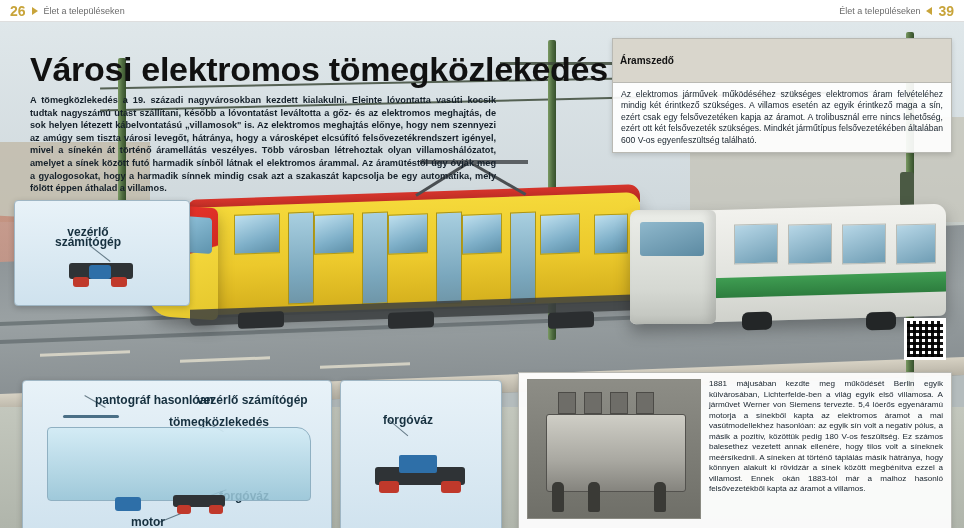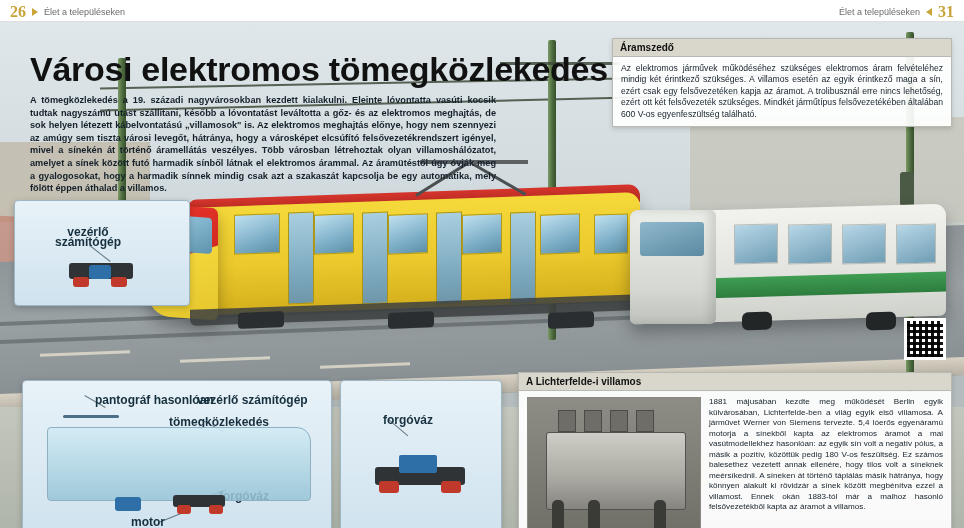--- a/index.html
+++ b/index.html
@@ -17,21 +17,21 @@
   }
 
   
   .header {
     position: absolute; top: 0; left: 0; width: 964px; height: 22px;
     background: #ffffff;
     border-bottom: 1px solid #dedede;
   }
   .hdr-left { position: absolute; left: 10px; top: 3px; display: flex; align-items: center; gap: 6px; }
   .hdr-right { position: absolute; right: 10px; top: 3px; display: flex; align-items: center; gap: 6px; }
-  .pagenum { font-size: 16px; font-weight: bold; color: #c8a43a; font-family: Liberation Serif, serif; }
+  .pagenum { font-size: 14px; font-weight: bold; color: #c8a43a; }
   .hdr-txt { font-size: 9px; color: #6b6b6b; }
   .tri-r { width: 0; height: 0; border-left: 6px solid #c8a43a; border-top: 4px solid transparent; border-bottom: 4px solid transparent; }
   .tri-l { width: 0; height: 0; border-right: 6px solid #c8a43a; border-top: 4px solid transparent; border-bottom: 4px solid transparent; }
 
   
   .scene {
     position: absolute; top: 22px; left: 0; width: 964px; height: 506px;
     background: linear-gradient(180deg,#dfe7ea 0%, #cfd8dc 38%, #b9c4c7 55%, #aab4b6 70%, #99a3a4 100%);
     overflow: hidden;
   }
@@ -196,21 +196,21 @@
     text-align: justify;
   }
   .callout {
     position: absolute;
     background: rgba(255,255,255,.92);
     border: 1px solid #b9b9b3;
     box-shadow: 0 2px 5px rgba(0,0,0,.15);
   }
   .callout-hd {
     background: #d9d6cc; border-bottom: 1px solid #b9b9b3;
-    font-size: 10px; font-weight: bold; color: #111; padding: 3px 7px;
+    font-size: 10px; font-weight: bold; color: #111; padding: 16px 7px;
   }
   .callout-bd {
     font-size: 8.6px; line-height: 11.4px; color: #16212b; padding: 6px 8px;
     text-align: justify;
   }
   #box-aramszedo { left: 612px; top: 16px; width: 340px; }
   #box-lichterfelde { left: 518px; top: 350px; width: 434px; height: 170px; }
   .lf-body { display: flex; gap: 8px; padding: 6px 8px; }
   .lf-photo {
     width: 174px; height: 140px; flex: none;
@@ -270,21 +270,21 @@
 
   <div class="header">
     <div class="hdr-left">
       <span class="pagenum">26</span>
       <span class="tri-r"></span>
       <span class="hdr-txt">Élet a településeken</span>
     </div>
     <div class="hdr-right">
       <span class="hdr-txt">Élet a településeken</span>
       <span class="tri-l"></span>
-      <span class="pagenum">31</span>
+      <span class="pagenum">39</span>
     </div>
   </div>
 
   <div class="scene">
 
     <div class="bldg" style="left:0;top:120px;width:150px;height:90px;"></div>
     <div class="bldg" style="left:690px;top:95px;width:274px;height:115px;opacity:.55;"></div>
 
     <div class="ground"></div>
     <div class="sidewalk-top"></div>
@@ -395,21 +395,20 @@
 
     <div class="title">Városi elektromos tömegközlekedés</div>
     <div class="lead">A tömegközlekedés a 19. századi nagyvárosokban kezdett kialakulni. Eleinte lóvontatta vasúti kocsik tudtak nagyszámú utast szállítani, később a lóvontatást leváltotta a gőz- és az elektromos meghajtás, de sok helyen létezett kábelvontatású „villamosok" is. Az elektromos meghajtás előnye, hogy nem szennyezi az amúgy sem tiszta városi levegőt, hátránya, hogy a városképet elcsúfító felsővezetékrendszert igényel, mivel a sínekén át történő áramellátás veszélyes. Több városban létrehoztak olyan villamoshálózatot, amelyet a sínek között futó harmadik sínből látnak el elektromos árammal. Az áramütéstől úgy óvják meg a gyalogosokat, hogy a harmadik sínnek mindig csak azt a szakaszát kapcsolja be egy automatika, mely fölött éppen áthalad a villamos.</div>
 
     <div class="callout" id="box-aramszedo">
       <div class="callout-hd">Áramszedő</div>
       <div class="callout-bd">Az elektromos járművek működéséhez szükséges elektromos áram felvételéhez mindig két érintkező szükséges. A villamos esetén az egyik érintkező maga a sín, ezért csak egy felsővezetéken kapja az áramot. A trolibusznál erre nincs lehetőség, ezért ott két felsővezeték szükséges. Mindkét járműtípus felsővezetékében általában 600 V-os egyenfeszültség található.</div>
     </div>
 
     <div class="callout" id="box-lichterfelde">
-      <div class="callout-hd">A Lichterfelde-i villamos</div>
       <div class="lf-body">
         <div class="lf-photo">
           <div class="tramcar"></div>
           <div class="tramwin" style="left:30px;"></div>
           <div class="tramwin" style="left:56px;"></div>
           <div class="tramwin" style="left:82px;"></div>
           <div class="tramwin" style="left:108px;"></div>
           <div class="fig" style="left:24px;"></div>
           <div class="fig" style="left:60px;"></div>
           <div class="fig" style="left:126px;"></div>

